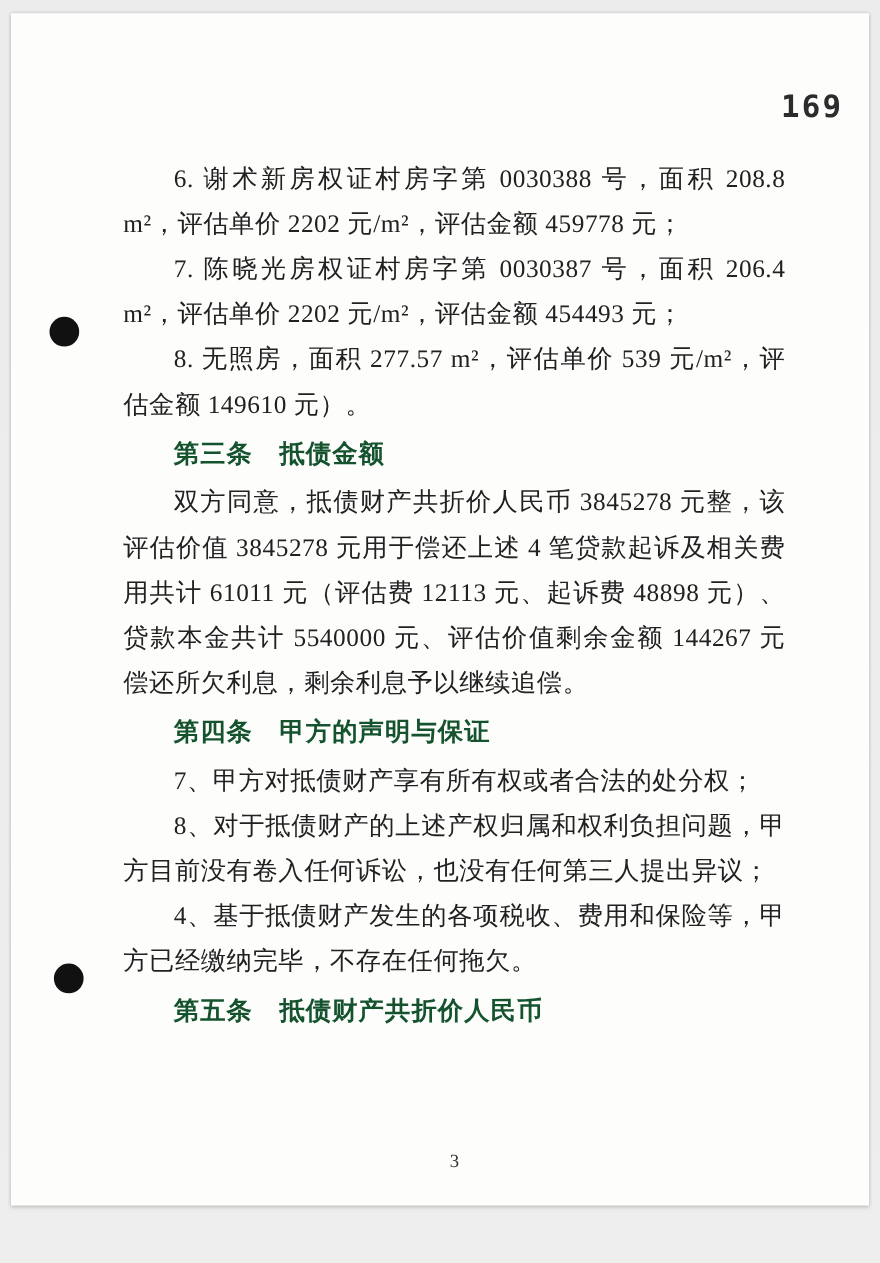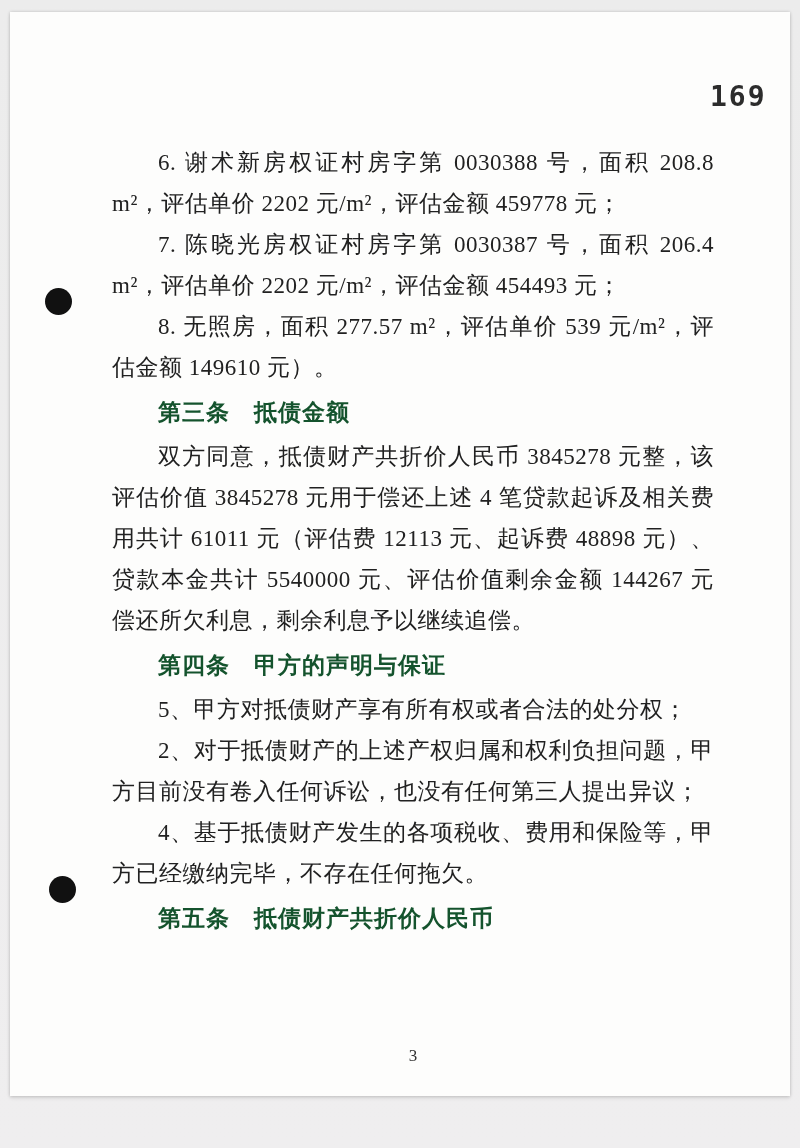--- a/index.html
+++ b/index.html
@@ -98,22 +98,22 @@
     <div class="hole hole-top"></div>
     <div class="hole hole-bottom"></div>
 
     <div class="text-column">
       <p class="body">6. 谢术新房权证村房字第 0030388 号，面积 208.8 m²，评估单价 2202 元/m²，评估金额 459778 元；</p>
       <p class="body">7. 陈晓光房权证村房字第 0030387 号，面积 206.4 m²，评估单价 2202 元/m²，评估金额 454493 元；</p>
       <p class="body">8. 无照房，面积 277.57 m²，评估单价 539 元/m²，评估金额 149610 元）。</p>
       <p class="heading">第三条　抵债金额</p>
       <p class="body">双方同意，抵债财产共折价人民币 3845278 元整，该评估价值 3845278 元用于偿还上述 4 笔贷款起诉及相关费用共计 61011 元（评估费 12113 元、起诉费 48898 元）、贷款本金共计 5540000 元、评估价值剩余金额 144267 元偿还所欠利息，剩余利息予以继续追偿。</p>
       <p class="heading">第四条　甲方的声明与保证</p>
-      <p class="body">5、甲方对抵债财产享有所有权或者合法的处分权；</p>
-      <p class="body">2、对于抵债财产的上述产权归属和权利负担问题，甲方目前没有卷入任何诉讼，也没有任何第三人提出异议；</p>
+      <p class="body">7、甲方对抵债财产享有所有权或者合法的处分权；</p>
+      <p class="body">8、对于抵债财产的上述产权归属和权利负担问题，甲方目前没有卷入任何诉讼，也没有任何第三人提出异议；</p>
       <p class="body">4、基于抵债财产发生的各项税收、费用和保险等，甲方已经缴纳完毕，不存在任何拖欠。</p>
       <p class="heading">第五条　抵债财产共折价人民币</p>
     </div>
 
     <div class="footer-number">3</div>
 
   </div>
 </div>
 
 </body></html>

